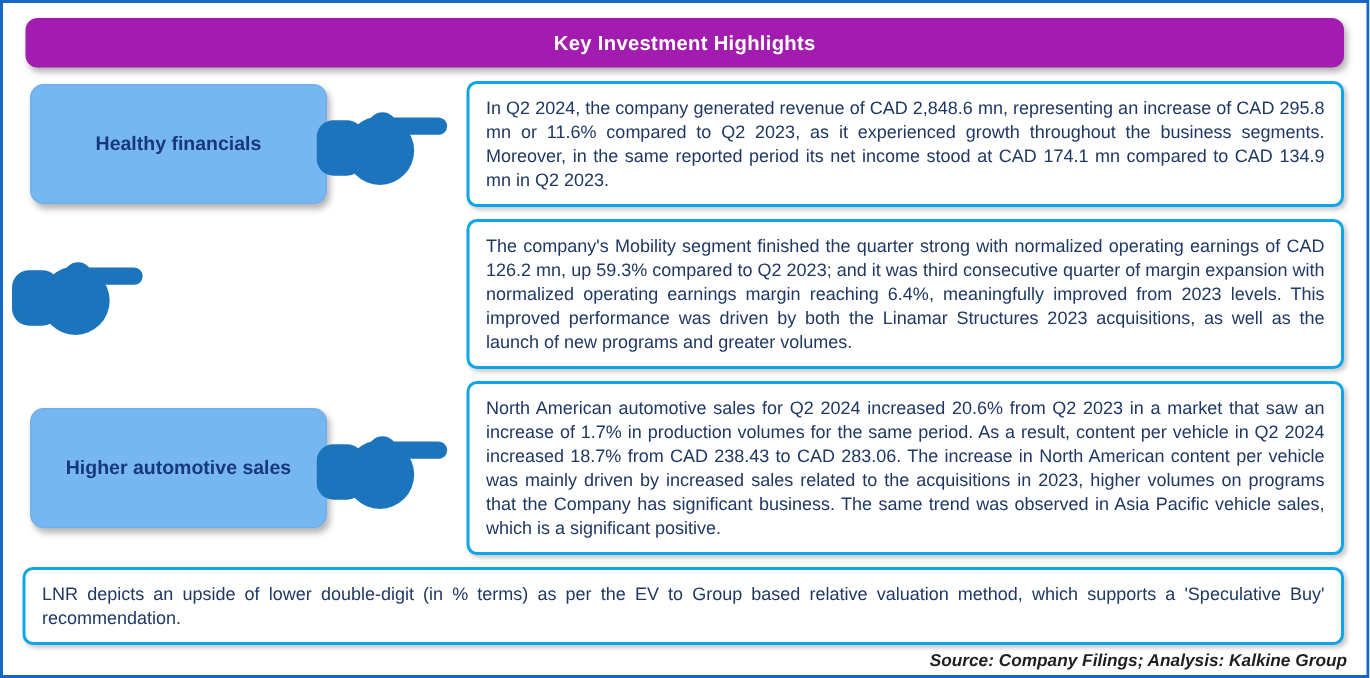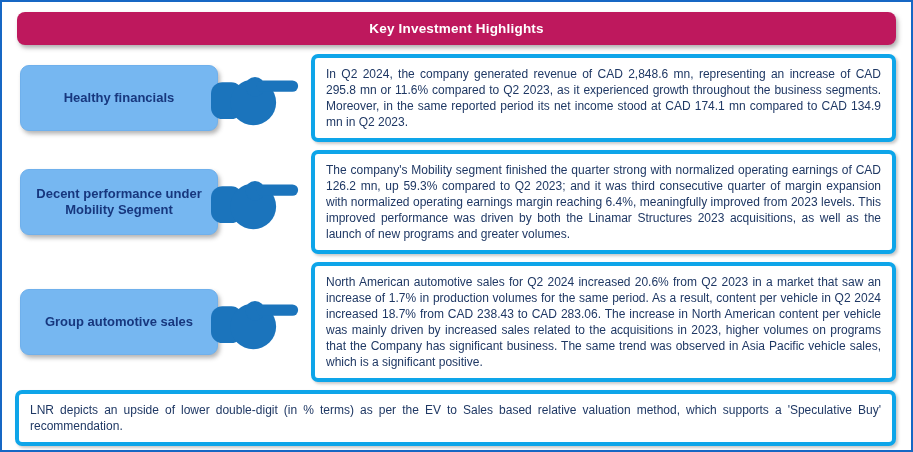--- a/index.html
+++ b/index.html
@@ -5,39 +5,39 @@
   html,body{margin:0;padding:0;background:#fff;}
   .canvas{
     width:913px;height:452px;box-sizing:border-box;
     border:2px solid #1667C4;background:#ffffff;
     padding:10px 13px 8px 13px;
     display:flex;flex-direction:column;overflow:hidden;
     font-family:"Liberation Sans",sans-serif;
   }
   .header{
     flex:none;height:33px;margin:0 2px 9px 2px;
-    background:#be185d;border-radius:8px;
+    background:#a21caf;border-radius:8px;
     box-shadow:2px 3px 4px rgba(100,100,100,.5);
     display:flex;align-items:center;justify-content:center;
   }
   .header span{color:#ffffff;font-weight:bold;font-size:13.5px;letter-spacing:.2px;}
   .rows{display:flex;flex-direction:column;gap:8px;}
   .row{display:flex;align-items:center;}
   .label-cell{flex:none;width:296px;display:flex;align-items:center;}
   .label-box{
-    width:198px;height:66px;margin-left:5px;box-sizing:border-box;
+    width:198px;height:80px;margin-left:5px;box-sizing:border-box;
     background:#76B7F1;border:1px solid #6FB0EC;border-radius:9px;
     box-shadow:2px 3px 4px rgba(90,90,90,.45);
     display:flex;align-items:center;justify-content:center;
     text-align:center;padding:3px 10px;
   }
   .label-box span{color:#17377E;font-weight:bold;font-size:13px;line-height:1.25;}
   .hand{flex:none;margin-left:-7px;display:block;}
   .text-box{
-    flex:1;background:#ffffff;border:4px solid #0ea5e9;border-radius:7px;
+    flex:1;background:#ffffff;border:2px solid #0ea5e9;border-radius:7px;
     box-shadow:2px 2px 3px rgba(120,120,120,.4);
     padding:8px 11px;box-sizing:border-box;margin-right:2px;
   }
   .text-box p{margin:0;color:#1F3864;font-size:12px;line-height:16px;text-align:justify;}
   .footer{
     margin-top:auto;padding:5px 0 0 5px;
     color:#1F1F1F;font-size:11.5px;font-style:italic;font-weight:bold;text-align:right;
   }
 </style>
 </head>
@@ -65,59 +65,56 @@
           </g>
         </svg>
       </div>
       <div class="text-box">
         <p>In Q2 2024, the company generated revenue of CAD 2,848.6 mn, representing an increase of CAD 295.8 mn or 11.6% compared to Q2 2023, as it experienced growth throughout the business segments. Moreover, in the same reported period its net income stood at CAD 174.1 mn compared to CAD 134.9 mn in Q2 2023.</p>
       </div>
     </div>
 
     <div class="row">
       <div class="label-cell">
-        <div class="label-box">
-          <span>Decent performance under Mobility Segment</span>
-        </div>
         <svg class="hand" width="88" height="62" viewBox="0 0 100 70">
           <g fill="#1B74BC">
             <rect x="0" y="17" width="36" height="42" rx="13"></rect>
             <circle cx="48" cy="40" r="26"></circle>
             <circle cx="50" cy="22" r="11"></circle>
             <rect x="52" y="15" width="47" height="13" rx="6.5"></rect>
           </g>
         </svg>
       </div>
       <div class="text-box">
         <p>The company's Mobility segment finished the quarter strong with normalized operating earnings of CAD 126.2 mn, up 59.3% compared to Q2 2023; and it was third consecutive quarter of margin expansion with normalized operating earnings margin reaching 6.4%, meaningfully improved from 2023 levels. This improved performance was driven by both the Linamar Structures 2023 acquisitions, as well as the launch of new programs and greater volumes.</p>
       </div>
     </div>
 
     <div class="row">
       <div class="label-cell">
         <div class="label-box">
-          <span>Group automotive sales</span>
+          <span>Higher automotive sales</span>
         </div>
         <svg class="hand" width="88" height="62" viewBox="0 0 100 70">
           <g fill="#1B74BC">
             <rect x="0" y="17" width="36" height="42" rx="13"></rect>
             <circle cx="48" cy="40" r="26"></circle>
             <circle cx="50" cy="22" r="11"></circle>
             <rect x="52" y="15" width="47" height="13" rx="6.5"></rect>
           </g>
         </svg>
       </div>
       <div class="text-box">
         <p>North American automotive sales for Q2 2024 increased 20.6% from Q2 2023 in a market that saw an increase of 1.7% in production volumes for the same period. As a result, content per vehicle in Q2 2024 increased 18.7% from CAD 238.43 to CAD 283.06. The increase in North American content per vehicle was mainly driven by increased sales related to the acquisitions in 2023, higher volumes on programs that the Company has significant business. The same trend was observed in Asia Pacific vehicle sales, which is a significant positive.</p>
       </div>
     </div>
 
     <div class="row">
       <div class="text-box">
-        <p>LNR depicts an upside of lower double-digit (in % terms) as per the EV to Sales based relative valuation method, which supports a 'Speculative Buy' recommendation.</p>
+        <p>LNR depicts an upside of lower double-digit (in % terms) as per the EV to Group based relative valuation method, which supports a 'Speculative Buy' recommendation.</p>
       </div>
     </div>
 
   </div>
 
   <div class="footer">Source: Company Filings; Analysis: Kalkine Group</div>
 
 </div>
 
 </body></html>

